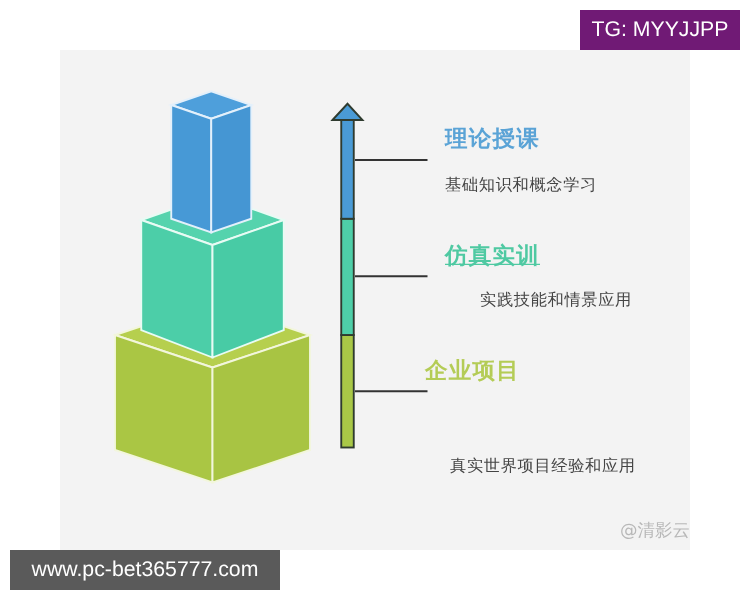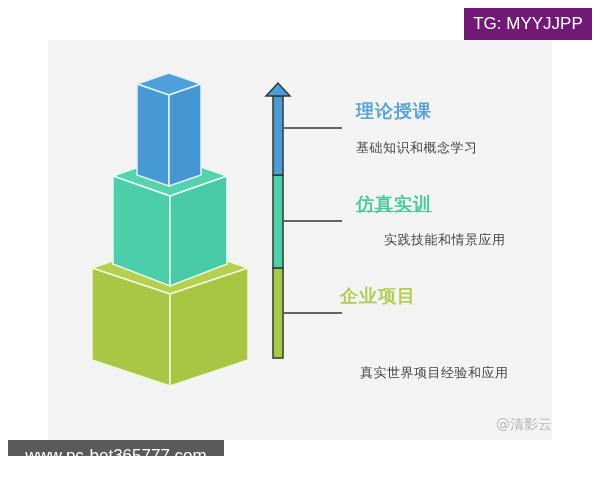--- a/index.html
+++ b/index.html
@@ -10,21 +10,21 @@
   .panel {
     position: absolute; left: 48px; top: 40px; width: 504px; height: 400px;
     background: #f3f3f3;
   }
   .tg-badge {
     position: absolute; left: 464px; top: 8px; width: 128px; height: 32px;
     background: #701a75; color: #ffffff; font-size: 17px; line-height: 32px; text-align: center;
     font-family: "Liberation Sans", sans-serif;
   }
   .url-badge {
-    position: absolute; left: 8px; top: 440px; width: 216px; height: 16px;
+    position: absolute; left: 8px; top: 440px; width: 216px; height: 32px;
     background: #5a5a5a; color: #ffffff; font-size: 17px; line-height: 32px; text-align: center;
     font-family: "Liberation Sans", sans-serif;
   }
   svg.blocks { position: absolute; left: 0; top: 0; }
   .title {
     position: absolute; font-size: 18px; font-weight: bold; letter-spacing: 1px; text-align: right;
   }
   .desc {
     position: absolute; font-size: 13px; color: #444444; letter-spacing: 0.5px; font-family: Liberation Serif, serif;
   }

